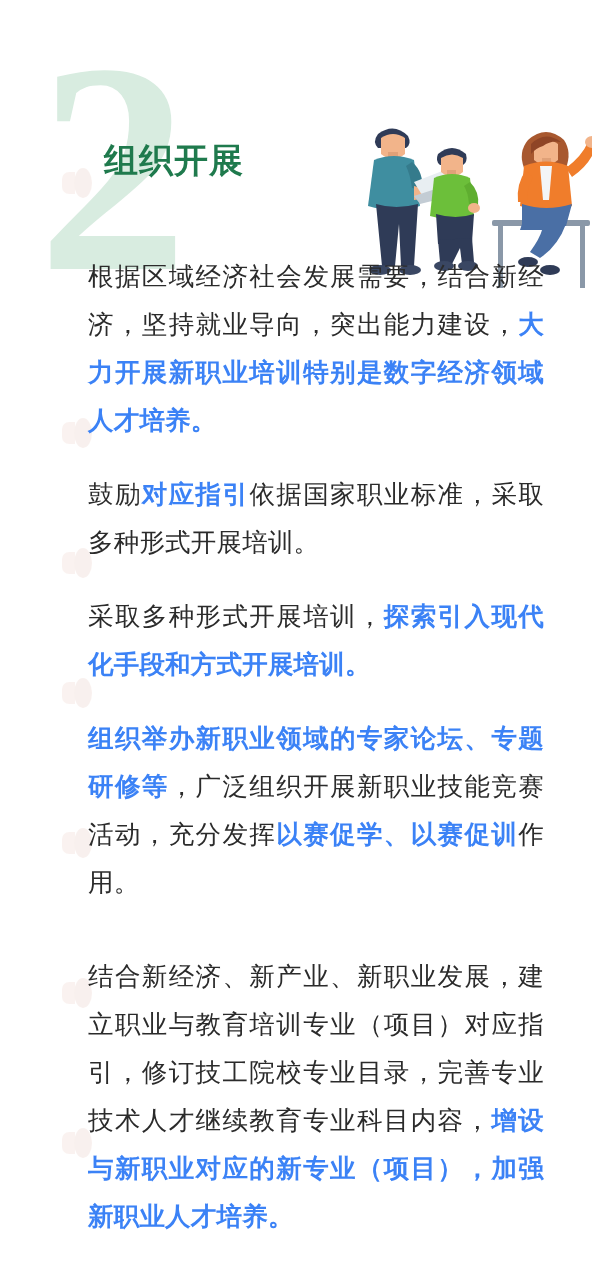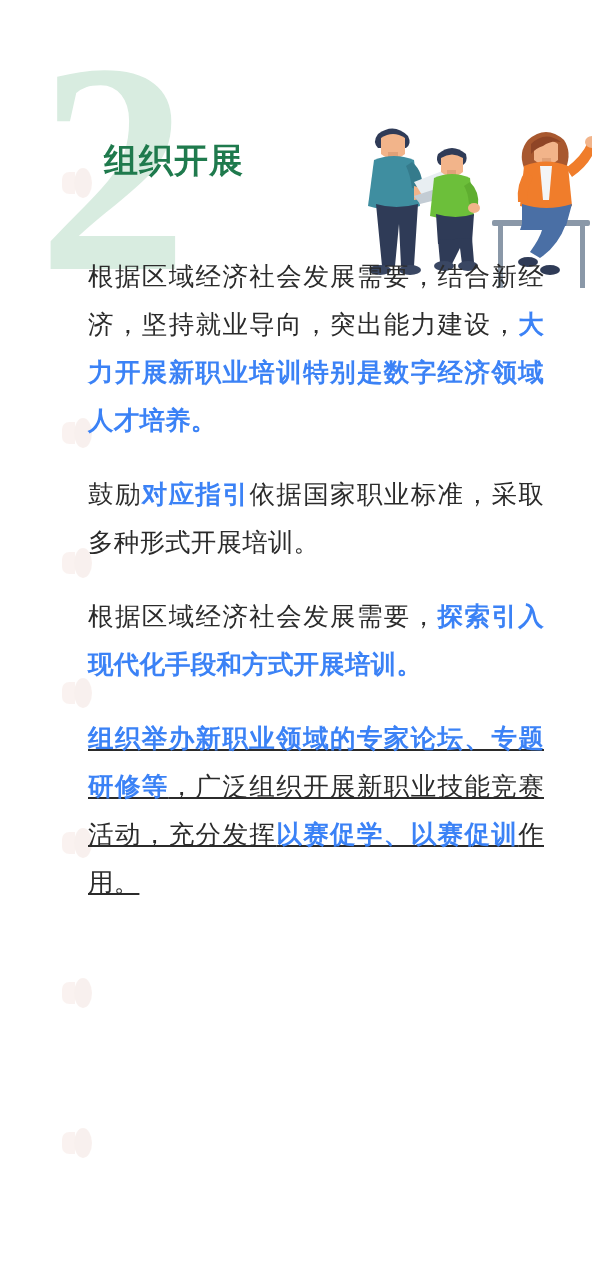--- a/index.html
+++ b/index.html
@@ -105,21 +105,20 @@
   .para {
     font-size: 25.5px;
     line-height: 48px;
     color: #2b2b2b;
     margin: 0 0 26px 0;
     letter-spacing: 0.2px;
     text-align: justify;
   }
   .para.gap-large {
     margin-bottom: 46px;
-    text-decoration: underline;
   }
   .b {
     font-weight: bold;
     color: #3b82f6;
   }
 </style>
 </head>
 <body>
 
 <div class="page">
@@ -240,17 +239,18 @@
 
         <ellipse cx="176" cy="150" rx="10" ry="5" fill="#2f3b57"></ellipse>
         <ellipse cx="198" cy="158" rx="10" ry="5" fill="#2f3b57"></ellipse>
       </g>
     </svg>
   </div>
 
   <div class="body-text">
     <p class="para" id="p1"><span>根据区域经济社会发展需要，结合新经济，坚持就业导向，突出能力建设，</span><span class="b">大力开展新职业培训特别是数字经济领域人才培养。</span></p>
     <p class="para" id="p2"><span>鼓励</span><span class="b">对应指引</span><span>依据国家职业标准，采取多种形式开展培训。</span></p>
-    <p class="para" id="p3"><span>根据区域经济社会发展需要，</span><span class="b">探索引入现代化手段和方式开展培训。</span></p>
+    <p class="para" id="p3"><span>采取多种形式开展培训，</span><span class="b">探索引入现代化手段和方式开展培训。</span></p>
     <p class="para gap-large" id="p4"><span class="b">组织举办新职业领域的专家论坛、专题研修等</span><span>，广泛组织开展新职业技能竞赛活动，充分发挥</span><span class="b">以赛促学、以赛促训</span><span>作用。</span></p>
+    <p class="para" id="p5"><span>结合新经济、新产业、新职业发展，建立职业与教育培训专业（项目）对应指引，修订技工院校专业目录，完善专业技术人才继续教育专业科目内容，</span><span class="b">增设与新职业对应的新专业（项目），加强新职业人才培养。</span></p>
   </div>
 
 </div>
 
 </body></html>

